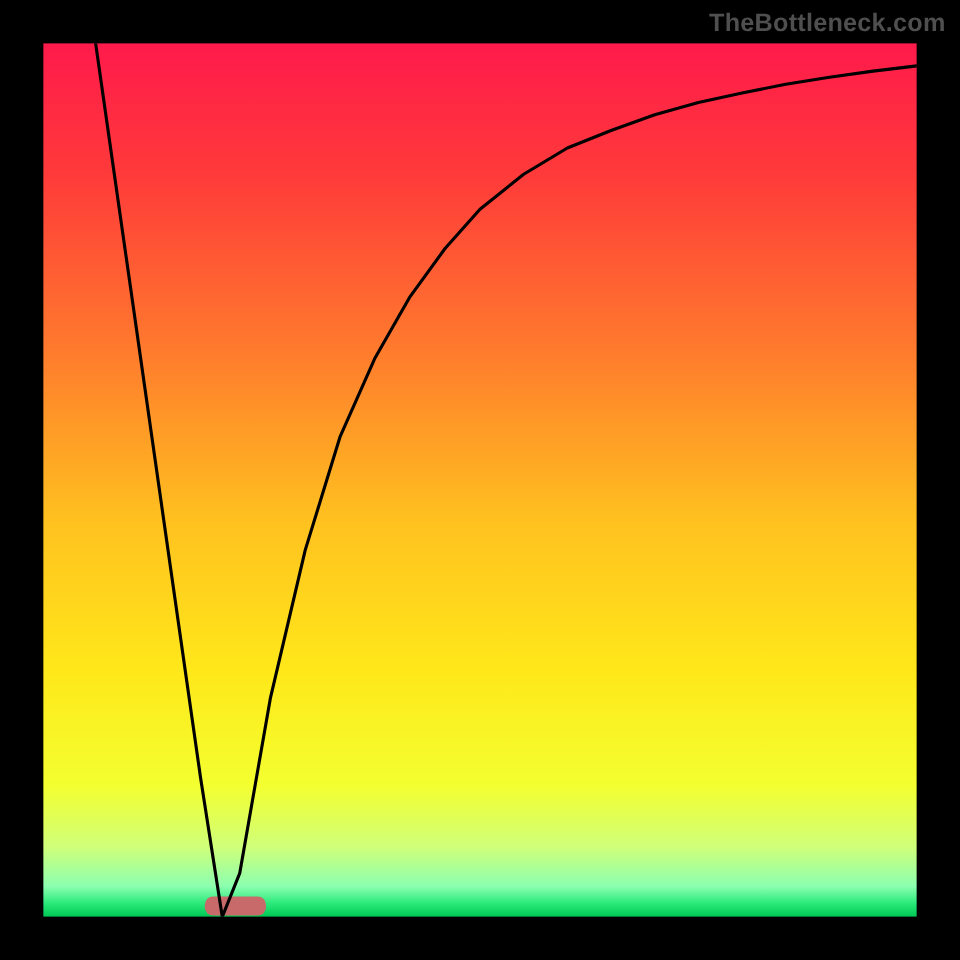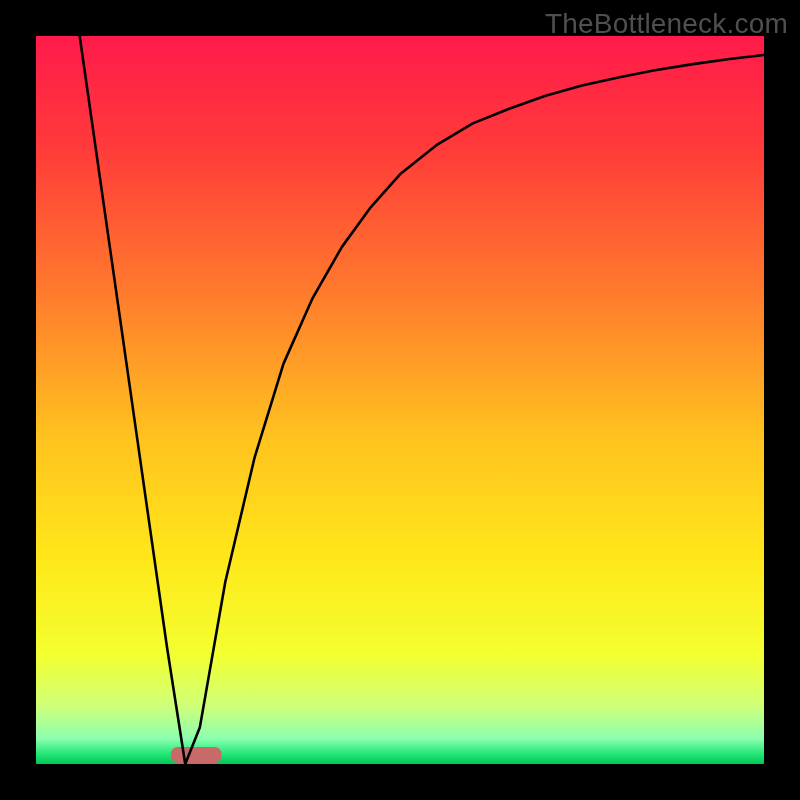--- a/index.html
+++ b/index.html
@@ -22,22 +22,22 @@
     left: 36px;
     top: 36px;
     width: 728px;
     height: 728px;
   }
   .watermark {
     position: absolute;
     top: 8px;
     right: 12px;
     color: #4f4f4f;
-    font-size: 28px;
-    font-weight: 400;
+    font-size: 21px;
+    font-weight: 700;
     letter-spacing: 0.2px;
     font-family: Arial, Helvetica, sans-serif;
   }
 </style>
 </head>
 <body>
 
 <div class="frame">
   <div class="watermark">TheBottleneck.com</div>
 

